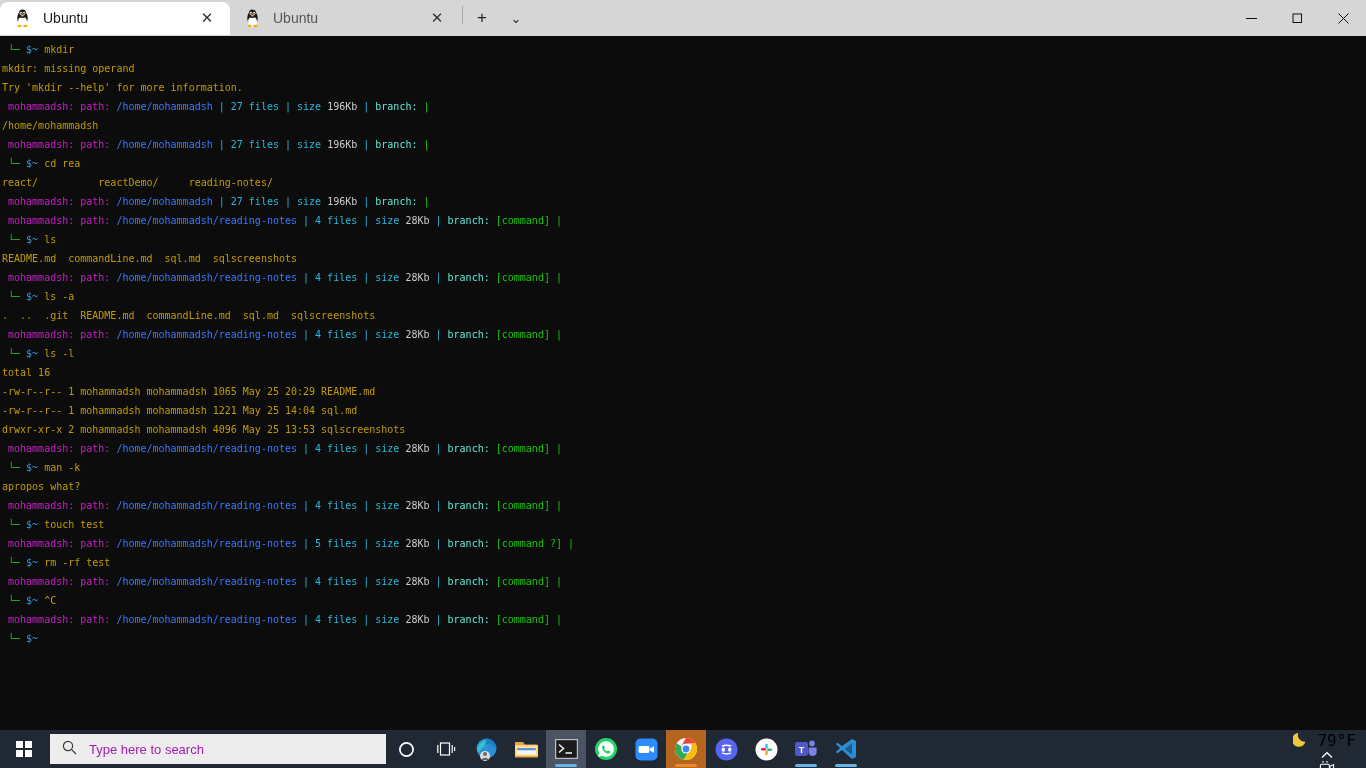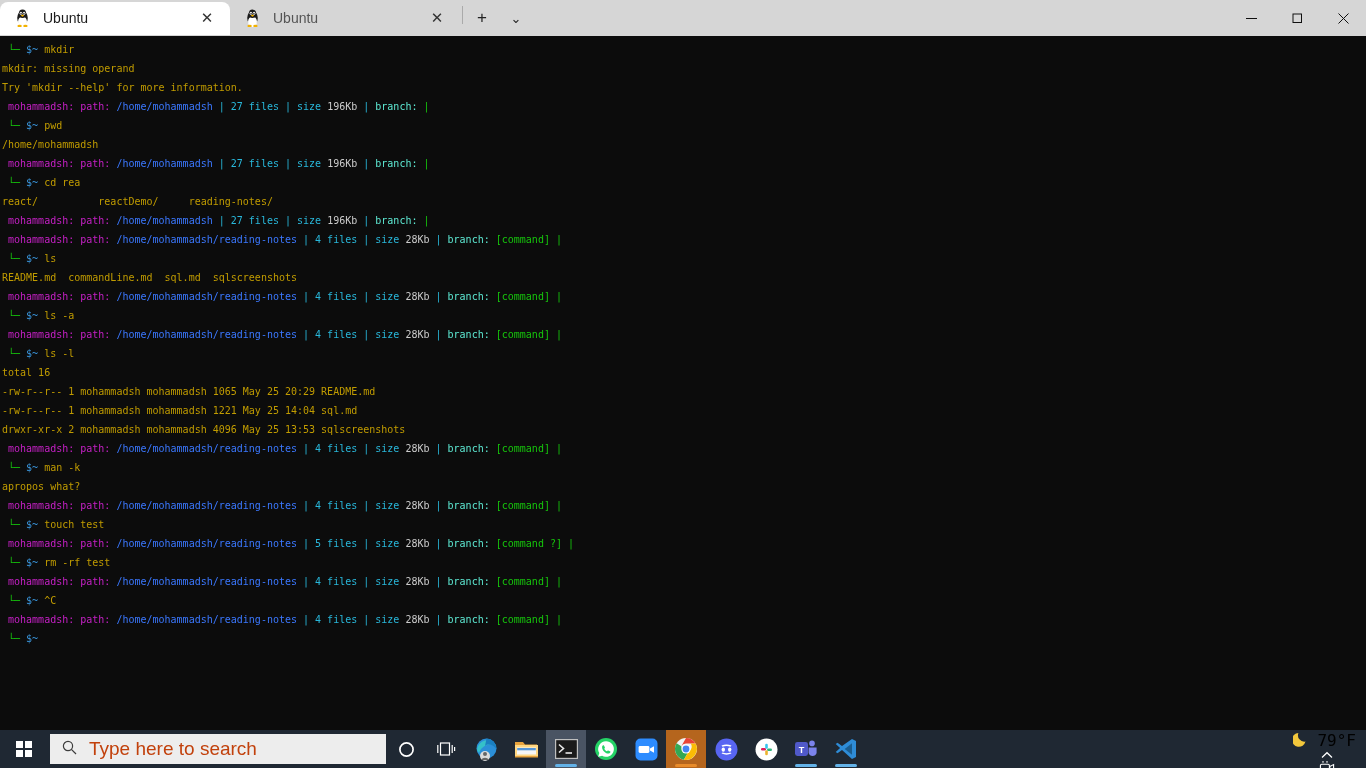--- a/index.html
+++ b/index.html
@@ -103,21 +103,21 @@
 
   #searchbox {
     width:336px; height:30px;
     background:#ededed;
     display:flex; align-items:center;
     padding-left:12px;
     margin-left:2px;
   }
   #searchbox .stext {
     font-family:"Liberation Sans", sans-serif;
-    font-size:19px; color:#c2410c; margin-left:12px;
+    font-size:13px; color:#a21caf; margin-left:12px;
   }
   .tbicon {
     width:40px; height:38px;
     display:flex; align-items:center; justify-content:center;
     position:relative;
   }
   .tbicon.active { background:#4a5463; }
   .tbicon.chrome-active { background:#b5651d; }
   .tbicon .underline {
     position:absolute; bottom:1px; left:9px; width:22px; height:3px;
@@ -223,31 +223,31 @@
         </svg>
     </div>
   </div>
 </div>
 
 <div id="terminal">
     <div class="tline"><span class="c-greenb"> └─ </span><span class="c-cyan">$~ </span><span class="c-yellow">mkdir</span></div>
     <div class="tline"><span class="c-yellow">mkdir: missing operand</span></div>
     <div class="tline"><span class="c-yellow">Try 'mkdir --help' for more information.</span></div>
     <div class="tline"><span class="c-magenta"> mohammadsh: path: </span><span class="c-blue">/home/mohammadsh</span><span class="c-cyanb"> | </span><span class="c-cyanb">27 files</span><span class="c-cyanb"> | </span><span class="c-cyanb">size </span><span class="c-white">196Kb</span><span class="c-cyanb"> | </span><span class="c-green">branch: </span><span class="c-greenb">|</span></div>
-    <div class="tline"><span class="c-greenb"> └─ </span><span class="c-cyan">$~ </span><span class="c-yellow">pwd</span></div>
     <div class="tline"><span class="c-yellow">/home/mohammadsh</span></div>
     <div class="tline"><span class="c-magenta"> mohammadsh: path: </span><span class="c-blue">/home/mohammadsh</span><span class="c-cyanb"> | </span><span class="c-cyanb">27 files</span><span class="c-cyanb"> | </span><span class="c-cyanb">size </span><span class="c-white">196Kb</span><span class="c-cyanb"> | </span><span class="c-green">branch: </span><span class="c-greenb">|</span></div>
     <div class="tline"><span class="c-greenb"> └─ </span><span class="c-cyan">$~ </span><span class="c-yellow">cd rea</span></div>
     <div class="tline"><span class="c-yellow">react/          reactDemo/     reading-notes/</span></div>
     <div class="tline"><span class="c-magenta"> mohammadsh: path: </span><span class="c-blue">/home/mohammadsh</span><span class="c-cyanb"> | </span><span class="c-cyanb">27 files</span><span class="c-cyanb"> | </span><span class="c-cyanb">size </span><span class="c-white">196Kb</span><span class="c-cyanb"> | </span><span class="c-green">branch: </span><span class="c-greenb">|</span></div>
     <div class="tline"><span class="c-magenta"> mohammadsh: path: </span><span class="c-blue">/home/mohammadsh/reading-notes</span><span class="c-cyanb"> | </span><span class="c-cyanb">4 files</span><span class="c-cyanb"> | </span><span class="c-cyanb">size </span><span class="c-white">28Kb</span><span class="c-cyanb"> | </span><span class="c-green">branch: </span><span class="c-greenb">[command] </span><span class="c-greenb">|</span></div>
     <div class="tline"><span class="c-greenb"> └─ </span><span class="c-cyan">$~ </span><span class="c-yellow">ls</span></div>
     <div class="tline"><span class="c-yellow">README.md  commandLine.md  sql.md  sqlscreenshots</span></div>
     <div class="tline"><span class="c-magenta"> mohammadsh: path: </span><span class="c-blue">/home/mohammadsh/reading-notes</span><span class="c-cyanb"> | </span><span class="c-cyanb">4 files</span><span class="c-cyanb"> | </span><span class="c-cyanb">size </span><span class="c-white">28Kb</span><span class="c-cyanb"> | </span><span class="c-green">branch: </span><span class="c-greenb">[command] </span><span class="c-greenb">|</span></div>
     <div class="tline"><span class="c-greenb"> └─ </span><span class="c-cyan">$~ </span><span class="c-yellow">ls -a</span></div>
+    <div class="tline"><span class="c-yellow">.  ..  .git  README.md  commandLine.md  sql.md  sqlscreenshots</span></div>
     <div class="tline"><span class="c-magenta"> mohammadsh: path: </span><span class="c-blue">/home/mohammadsh/reading-notes</span><span class="c-cyanb"> | </span><span class="c-cyanb">4 files</span><span class="c-cyanb"> | </span><span class="c-cyanb">size </span><span class="c-white">28Kb</span><span class="c-cyanb"> | </span><span class="c-green">branch: </span><span class="c-greenb">[command] </span><span class="c-greenb">|</span></div>
     <div class="tline"><span class="c-greenb"> └─ </span><span class="c-cyan">$~ </span><span class="c-yellow">ls -l</span></div>
     <div class="tline"><span class="c-yellow">total 16</span></div>
     <div class="tline"><span class="c-yellow">-rw-r--r-- 1 mohammadsh mohammadsh 1065 May 25 20:29 README.md</span></div>
     <div class="tline"><span class="c-yellow">-rw-r--r-- 1 mohammadsh mohammadsh 1221 May 25 14:04 sql.md</span></div>
     <div class="tline"><span class="c-yellow">drwxr-xr-x 2 mohammadsh mohammadsh 4096 May 25 13:53 sqlscreenshots</span></div>
     <div class="tline"><span class="c-magenta"> mohammadsh: path: </span><span class="c-blue">/home/mohammadsh/reading-notes</span><span class="c-cyanb"> | </span><span class="c-cyanb">4 files</span><span class="c-cyanb"> | </span><span class="c-cyanb">size </span><span class="c-white">28Kb</span><span class="c-cyanb"> | </span><span class="c-green">branch: </span><span class="c-greenb">[command] </span><span class="c-greenb">|</span></div>
     <div class="tline"><span class="c-greenb"> └─ </span><span class="c-cyan">$~ </span><span class="c-yellow">man -k</span></div>
     <div class="tline"><span class="c-yellow">apropos what?</span></div>
     <div class="tline"><span class="c-magenta"> mohammadsh: path: </span><span class="c-blue">/home/mohammadsh/reading-notes</span><span class="c-cyanb"> | </span><span class="c-cyanb">4 files</span><span class="c-cyanb"> | </span><span class="c-cyanb">size </span><span class="c-white">28Kb</span><span class="c-cyanb"> | </span><span class="c-green">branch: </span><span class="c-greenb">[command] </span><span class="c-greenb">|</span></div>

